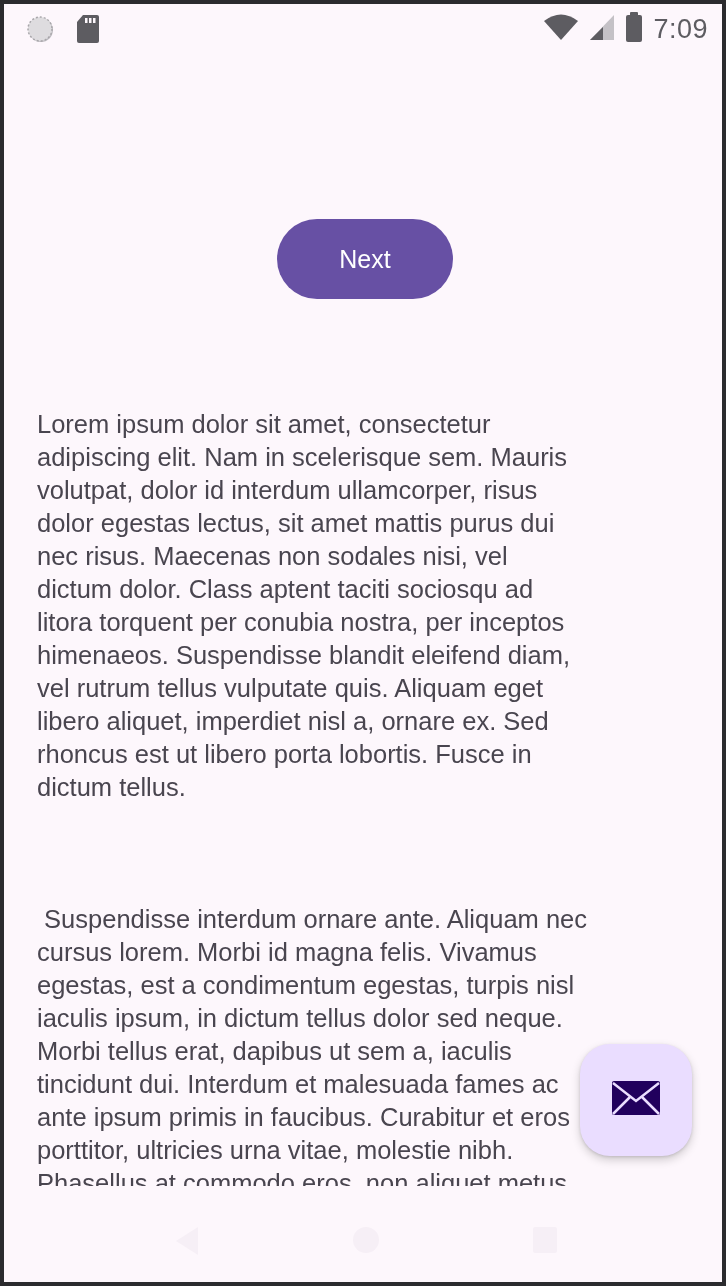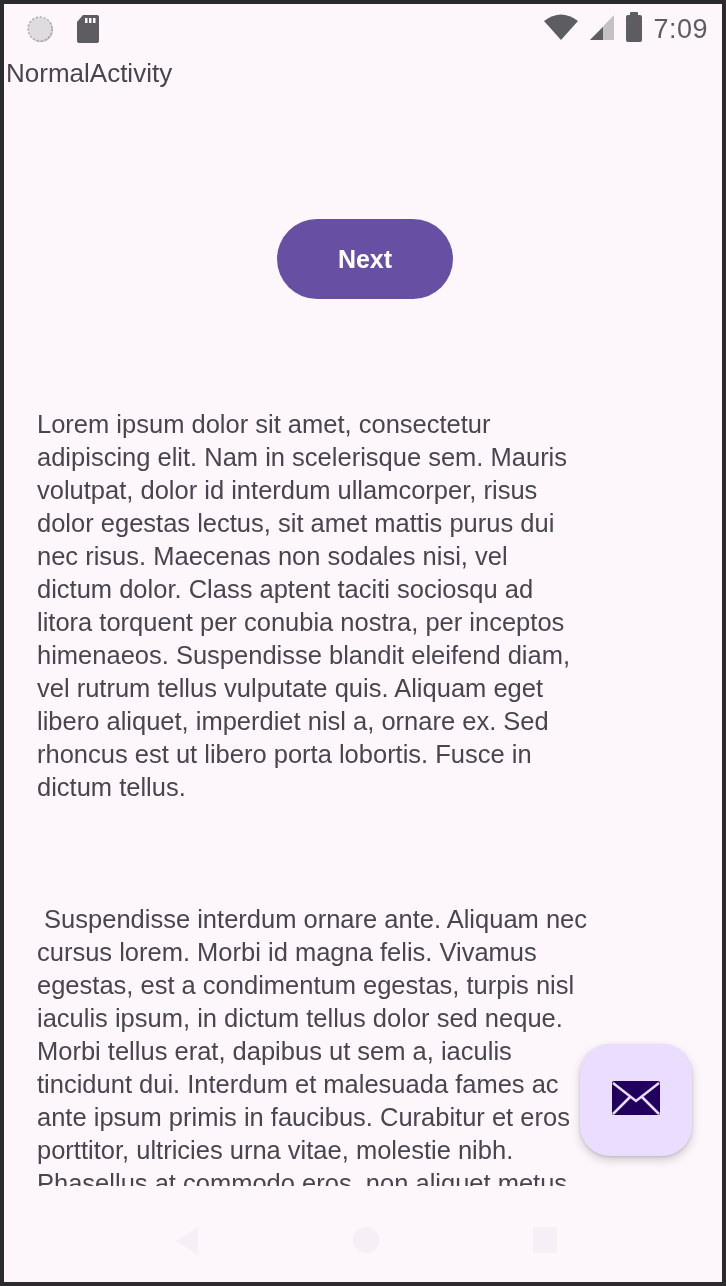--- a/index.html
+++ b/index.html
@@ -25,21 +25,21 @@
       font-size: 26px; color: #49454f;
     }
     .fragment-title {
       position: absolute; left: 33px; top: 92px;
       font-size: 41px; color: #1d1b20;
     }
     .next-button {
       position: absolute; left: 273px; top: 215px; width: 176px; height: 80px;
       border-radius: 40px; background: #6750a4; color: #ffffff;
       border: none; font-family: "Liberation Sans", sans-serif;
-      font-size: 25px; font-weight: bold; cursor: pointer;
+      font-size: 25px; font-weight: normal; cursor: pointer;
       display: flex; align-items: center; justify-content: center;
     }
     .scroll-area {
       position: absolute; left: 0; top: 338px; width: 608px; height: 844px;
       overflow: hidden;
     }
     .body-text {
       margin: 0; padding: 0 24px 0 33px;
       font-size: 25.5px; line-height: 33px; color: #49454f;
       white-space: pre-wrap;
@@ -93,21 +93,20 @@
       <span class="icon">
         <svg width="18" height="30" viewBox="0 0 18 30">
           <rect x="5" y="0" width="8" height="4" rx="1" fill="#5d5c61"></rect>
           <rect x="1" y="3" width="16" height="27" rx="2" fill="#5d5c61"></rect>
         </svg>
       </span>
       <span class="clock">7:09</span>
     </div>
   </div>
 
-  <div class="activity-label">NormalActivity</div>
 
 
   <button class="next-button">Next</button>
 
   <div class="scroll-area">
     <div class="body-text">
       <p class="para">Lorem ipsum dolor sit amet, consectetur adipiscing elit. Nam in scelerisque sem. Mauris volutpat, dolor id interdum ullamcorper, risus dolor egestas lectus, sit amet mattis purus dui nec risus. Maecenas non sodales nisi, vel dictum dolor. Class aptent taciti sociosqu ad litora torquent per conubia nostra, per inceptos himenaeos. Suspendisse blandit eleifend diam, vel rutrum tellus vulputate quis. Aliquam eget libero aliquet, imperdiet nisl a, ornare ex. Sed rhoncus est ut libero porta lobortis. Fusce in dictum tellus.</p>
       <p class="para"> Suspendisse interdum ornare ante. Aliquam nec cursus lorem. Morbi id magna felis. Vivamus egestas, est a condimentum egestas, turpis nisl iaculis ipsum, in dictum tellus dolor sed neque. Morbi tellus erat, dapibus ut sem a, iaculis tincidunt dui. Interdum et malesuada fames ac ante ipsum primis in faucibus. Curabitur et eros porttitor, ultricies urna vitae, molestie nibh. Phasellus at commodo eros, non aliquet metus. Sed maximus nisl nec dolor bibendum, vel congue leo egestas.</p>
       
     </div>

